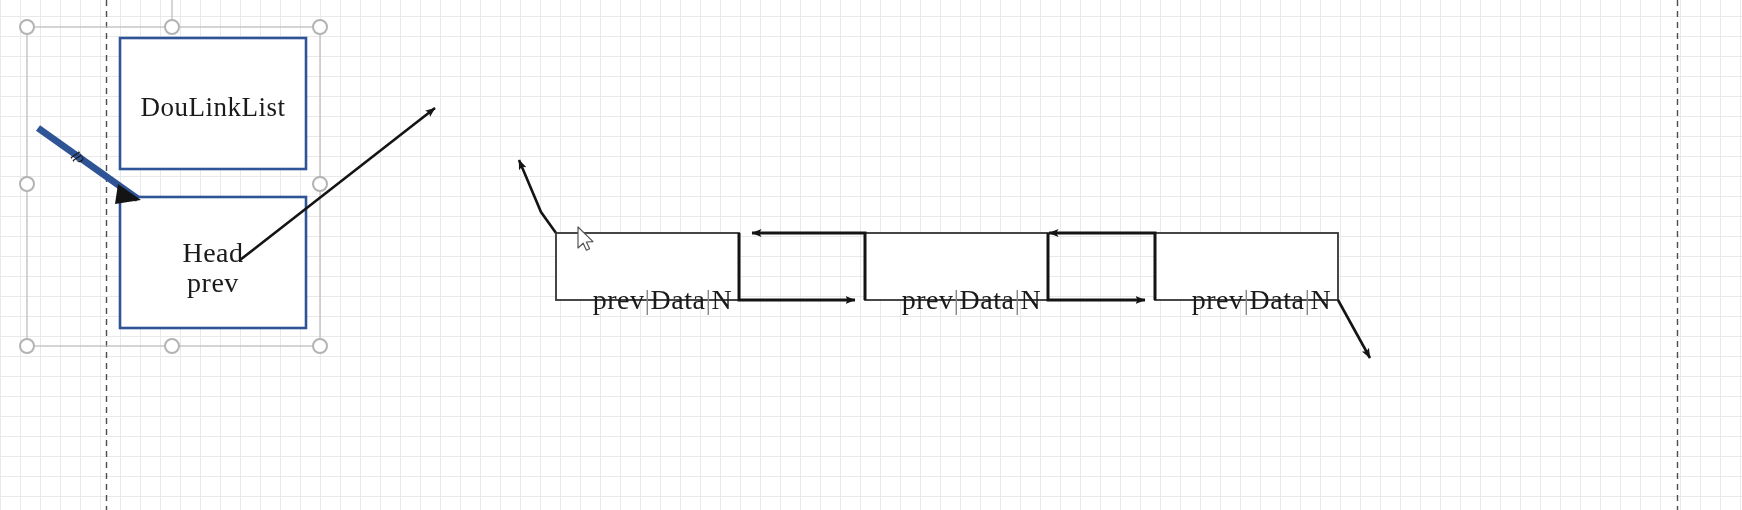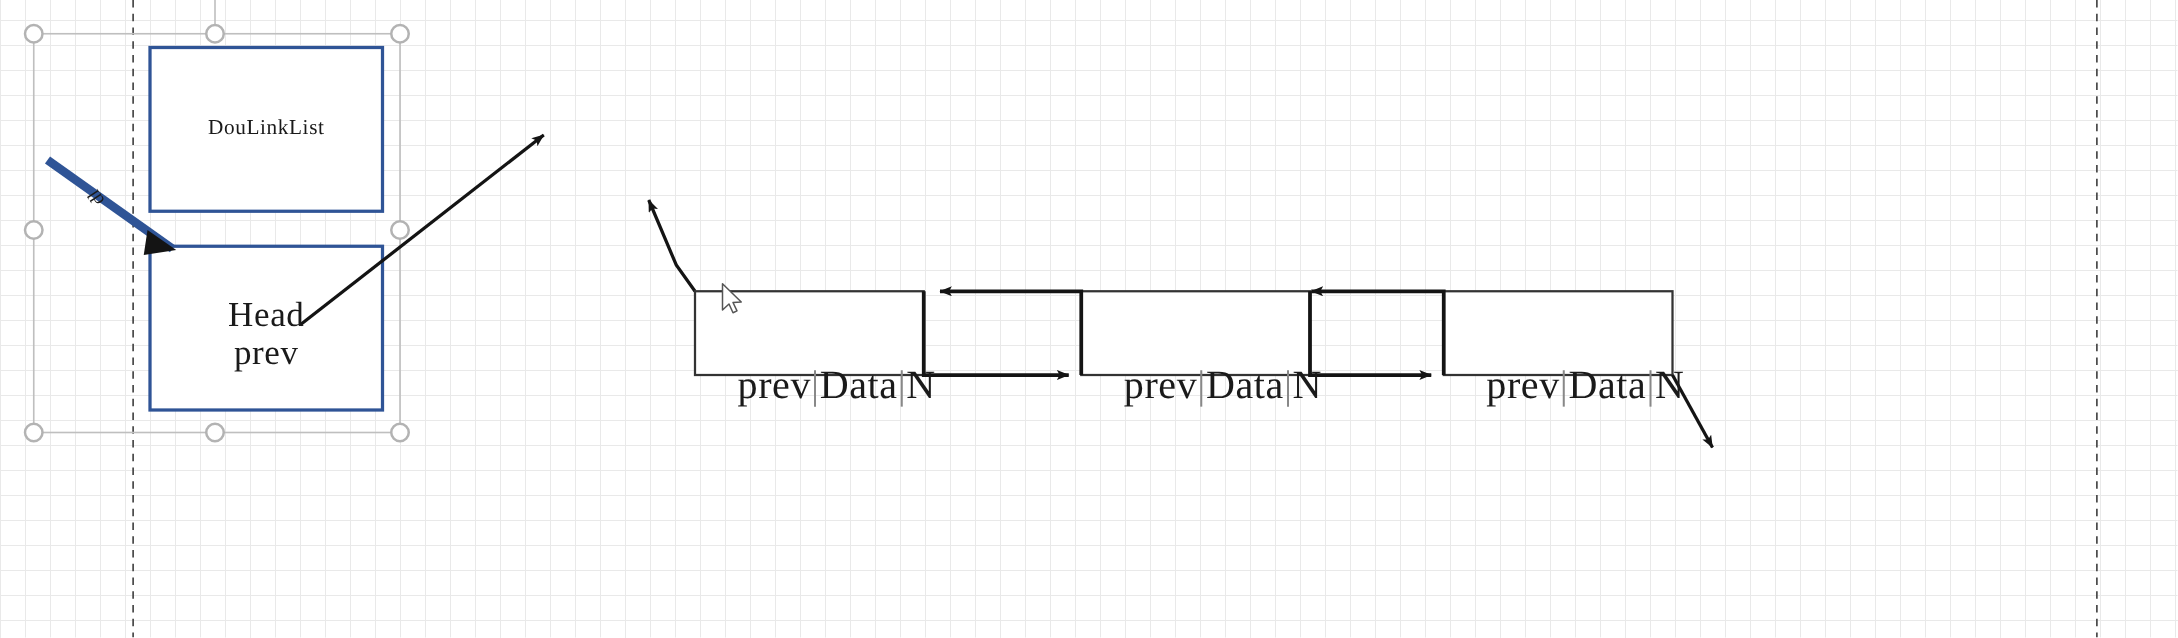--- a/index.html
+++ b/index.html
@@ -34,30 +34,30 @@
   }
   .box-label{
     position:absolute;
     font-family:"Liberation Serif", serif;
     color:#1a1a1a;
     white-space:pre;
     text-align:center;
     pointer-events:none;
   }
   .class-box-title{
-    font-size:17px;
+    font-size:27px;
     letter-spacing:0.5px;
   }
   .class-box-body{
     font-size:28px;
     line-height:30px;
     letter-spacing:0.5px;
   }
   .node-label{
-    font-size:32px;
+    font-size:28px;
     letter-spacing:0.5px;
   }
   .rot-label{
     position:absolute;
     font-family:"Liberation Serif", serif;
     font-size:15px;
     color:#1a1a1a;
     transform:rotate(-123deg);
     transform-origin:50% 50%;
     pointer-events:none;

